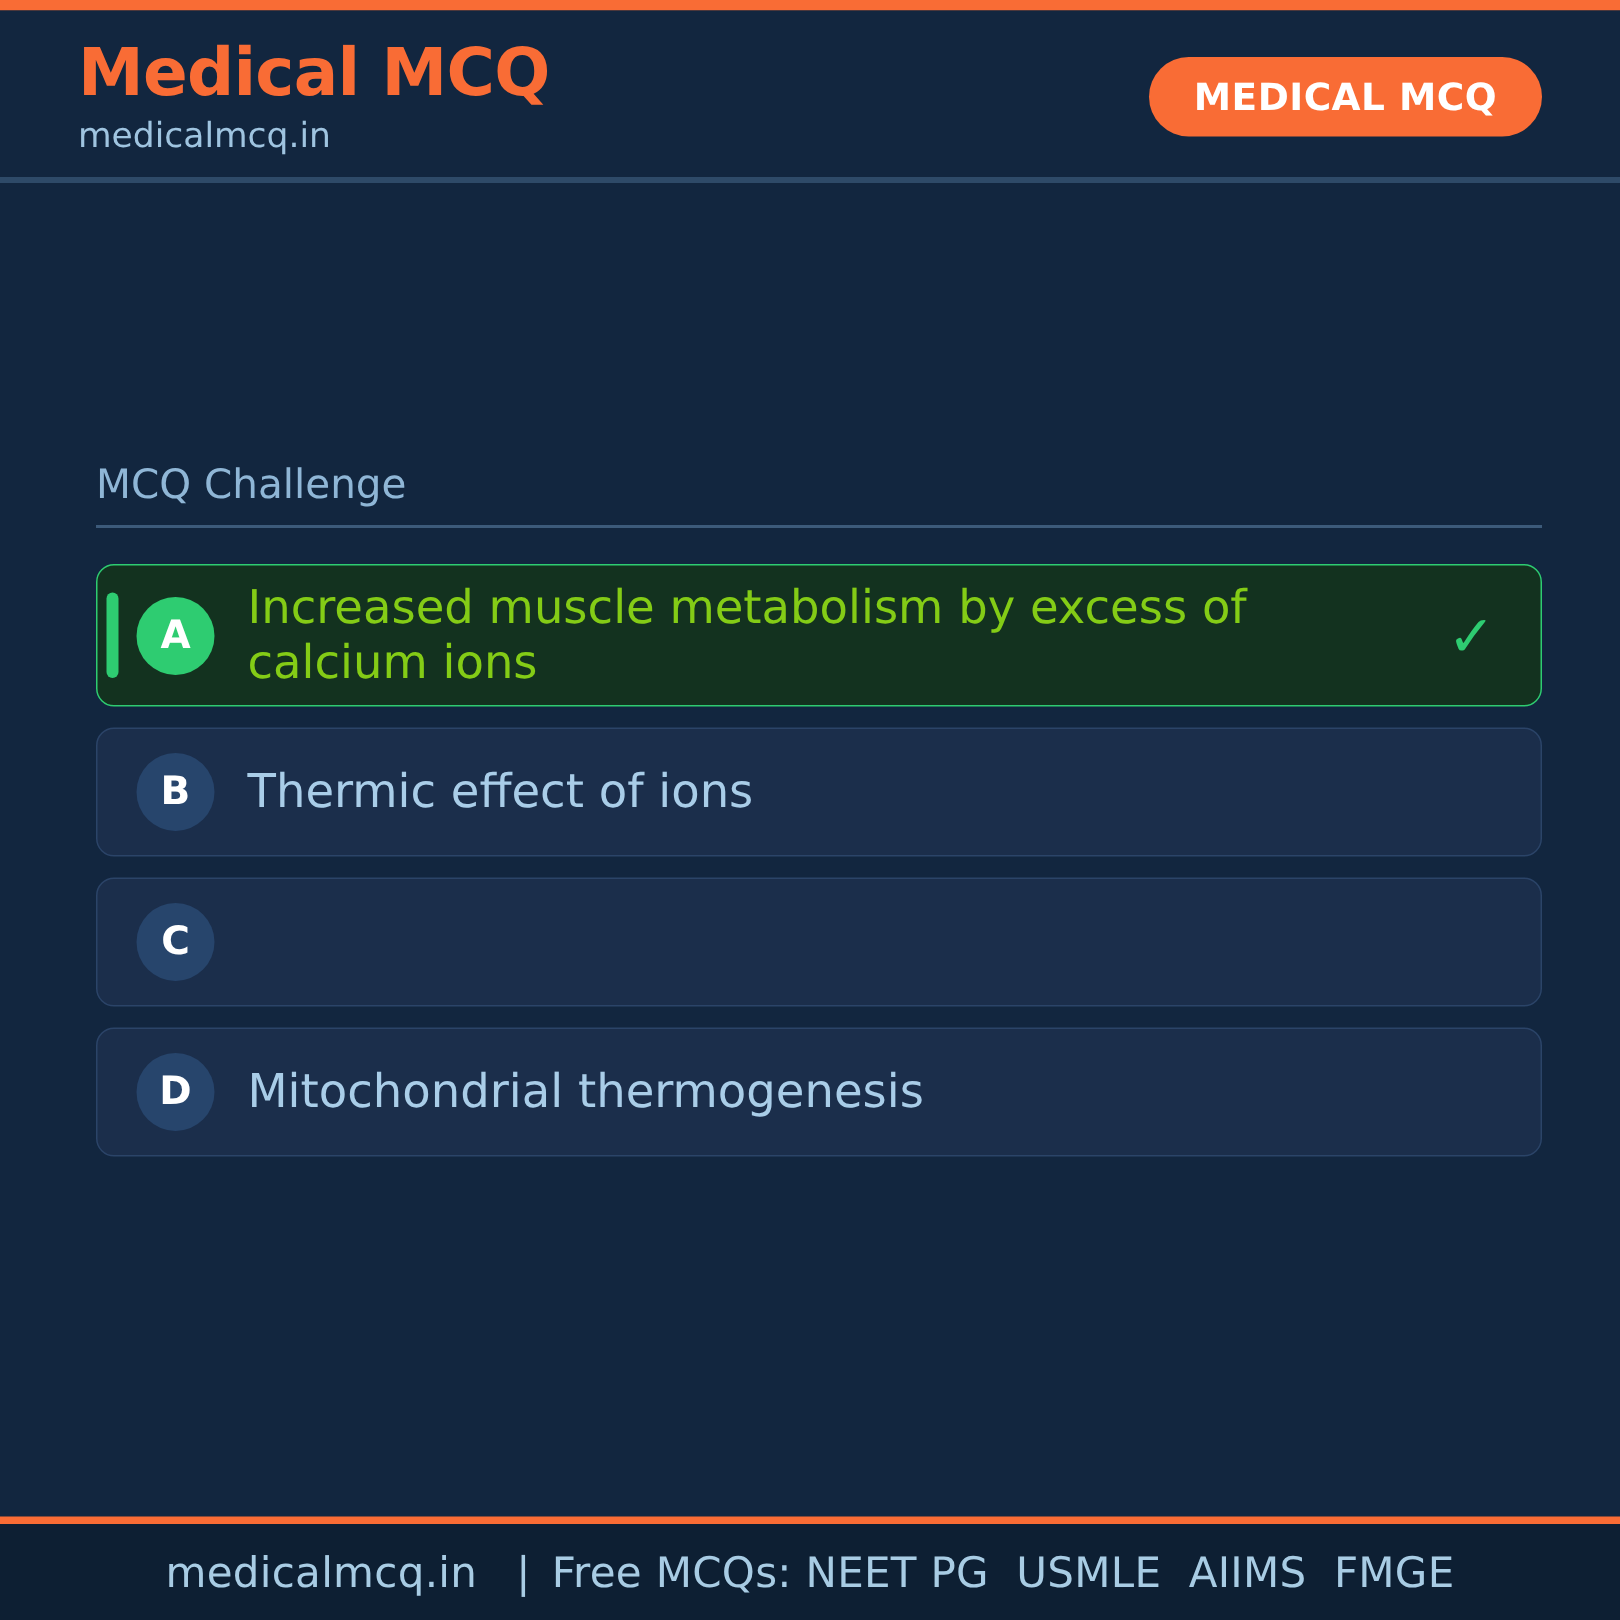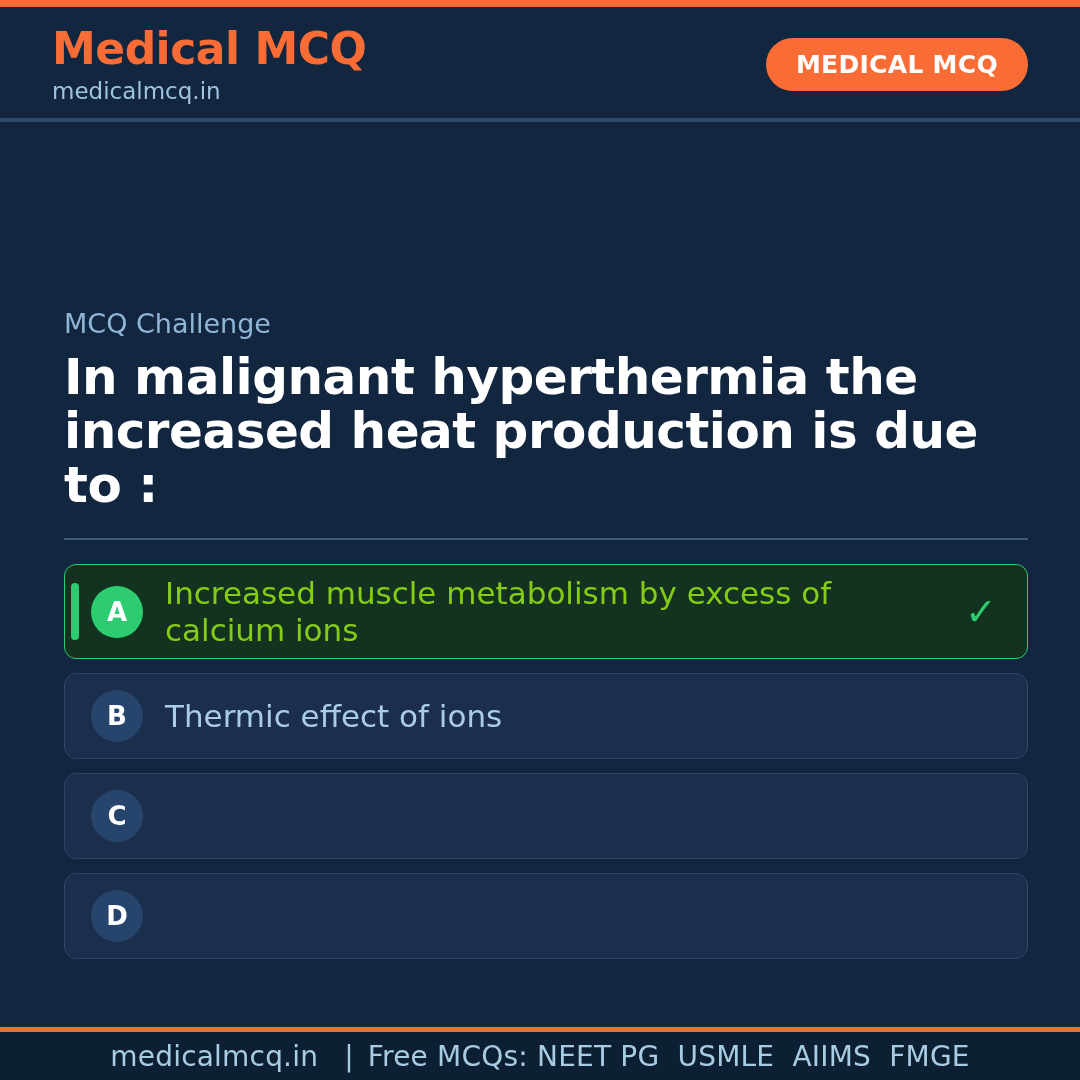--- a/index.html
+++ b/index.html
@@ -199,21 +199,21 @@
 
   
   .footer-rule {
     height: 5px;
     width: 100%;
     background: #f96c35;
     flex: none;
   }
   .footer {
     flex: none;
-    height: 48px;
+    height: 64px;
     background: #0d1f33;
     display: flex;
     align-items: center;
     justify-content: center;
   }
   .footer-text {
     font-size: 28px;
     color: #a8cce4;
     letter-spacing: 0.2px;
     white-space: nowrap;
@@ -240,21 +240,20 @@
         <div class="brand-sub">medicalmcq.in</div>
       </div>
       <div class="header-badge">MEDICAL MCQ</div>
     </div>
     <div class="header-sep"></div>
   </div>
 
   <div class="main">
     <div class="content">
       <div class="eyebrow">MCQ Challenge</div>
-      <h1 class="question">In malignant hyperthermia the increased heat production is due to :</h1>
       <div class="divider"></div>
 
       <div class="options">
 
         <div class="option correct">
           <div class="accent-bar"></div>
           <div class="badge">A</div>
           <div class="option-text">Increased muscle metabolism by excess of calcium ions</div>
           <div class="check-icon">✓</div>
         </div>
@@ -268,20 +267,21 @@
 
         <div class="option">
 
           <div class="badge">C</div>
           <div class="check-icon">✓</div>
         </div>
 
         <div class="option">
 
           <div class="badge">D</div>
+          <div class="option-text">Mitochondrial thermogenesis</div>
           <div class="check-icon">✓</div>
         </div>
 
       </div>
     </div>
   </div>
 
   <div class="footer-rule"></div>
 
   <div class="footer">

